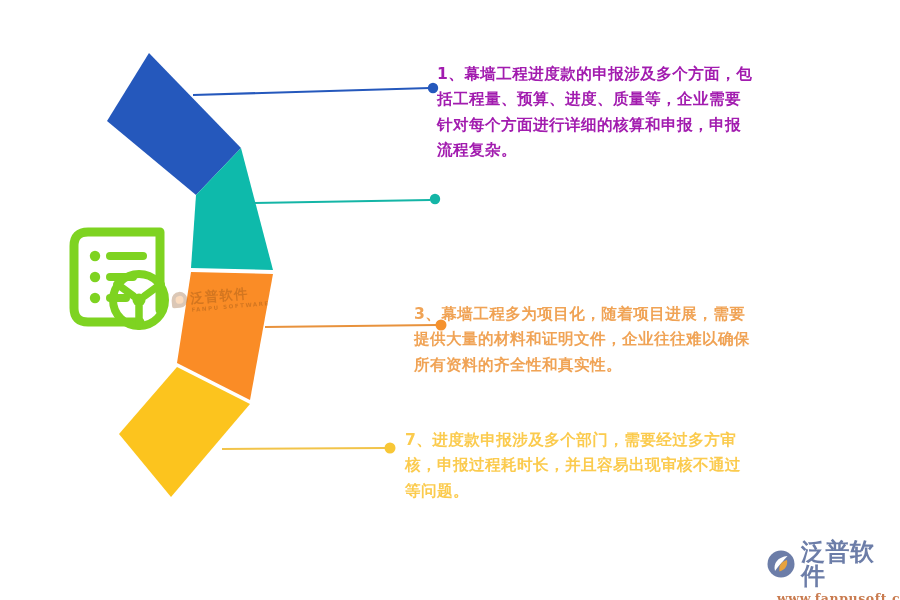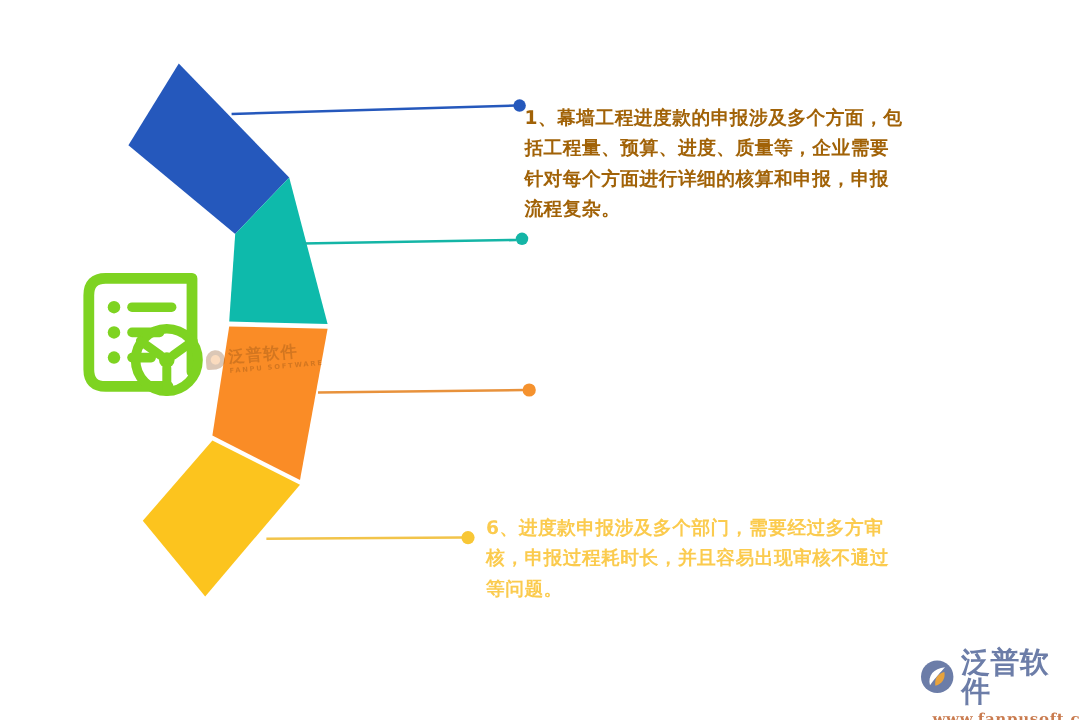--- a/index.html
+++ b/index.html
@@ -34,21 +34,21 @@
   
   .text-block {
     position: absolute;
     font-size: 15.6px;
     line-height: 1.62;
     letter-spacing: 0.4px;
     font-weight: 600;
     white-space: pre-wrap;
     font-family: "DejaVu Sans", "Liberation Sans", sans-serif;
   }
-  #txt-1 { left: 437px; top: 62px;  width: 318px; color: #a16207; margin-top: 24px; }
+  #txt-1 { left: 437px; top: 62px;  width: 318px; color: #a21caf; }
   #txt-2 { left: 447px; top: 182px; width: 308px; color: #1CA9A0; }
   #txt-3 { left: 414px; top: 302px; width: 338px; color: #F0A355; }
   #txt-4 { left: 405px; top: 428px; width: 345px; color: #FBCB4E; }
 
   
   #band-watermark {
     position: absolute;
     left: 172px;
     top: 288px;
     width: 104px;
@@ -189,22 +189,23 @@
     <g>
       <line x1="222" y1="449" x2="385" y2="448" stroke="#F2C44A" stroke-width="2.1"></line>
       <circle cx="390" cy="448" r="5.5" fill="#F8C736"></circle>
     </g>
 
   </svg>
 
   <div class="text-block" id="txt-1">1、幕墙工程进度款的申报涉及多个方面，包括工程量、预算、进度、质量等，企业需要针对每个方面进行详细的核算和申报，申报流程复杂。</div>
 
 
-
-  <div class="text-block" id="txt-4">6、进度款申报涉及多个部门，需要经过多方审核，申报过程耗时长，并且容易出现审核不通过等问题。</div>
+  <div class="text-block" id="txt-3">3、幕墙工程多为项目化，随着项目进展，需要提供大量的材料和证明文件，企业往往难以确保所有资料的齐全性和真实性。</div>
+
+  <div class="text-block" id="txt-4">7、进度款申报涉及多个部门，需要经过多方审核，申报过程耗时长，并且容易出现审核不通过等问题。</div>
 
   <div id="band-watermark">
     <div class="wm-row">
       <div class="wm-mark"></div>
       <div class="wm-cn">泛普软件</div>
     </div>
     <div class="wm-en">FANPU SOFTWARE</div>
   </div>
 
   <div id="brand-logo">

